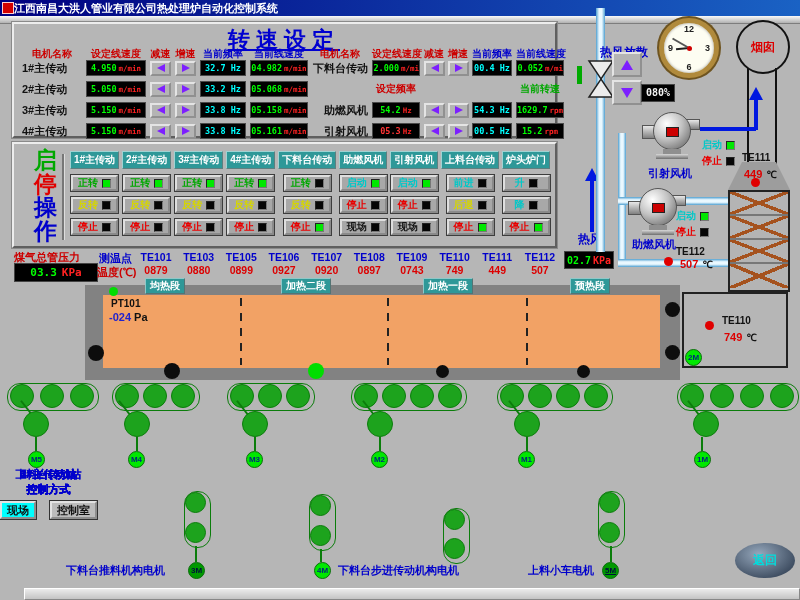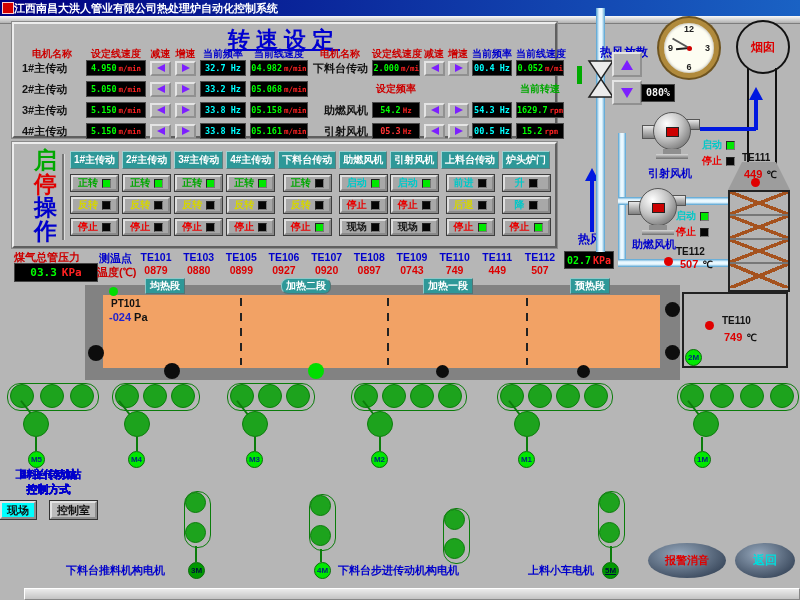--- a/index.html
+++ b/index.html
@@ -507,21 +507,21 @@
     <span class="bdv" style="font-size:10px;">02.7</span>
     <span class="bdu" style="font-size:10px;">KPa</span>
   </div>
 
   <div class="abs" id="shell">
     <div id="hearth"></div>
     <div class="fdash" style="left:155px;top:13px;bottom:15px;"></div>
     <div class="fdash" style="left:302px;top:13px;bottom:15px;"></div>
     <div class="fdash" style="left:441px;top:13px;bottom:15px;"></div>
     <div class="ftag" style="left:60px;">均热段</div>
-    <div class="ftag" style="left:196px;border-radius:7px;">加热二段</div>
+    <div class="ftag" style="left:196px;">加热二段</div>
     <div class="ftag" style="left:338px;">加热一段</div>
     <div class="ftag" style="left:485px;">预热段</div>
     <div class="abs" style="left:26px;top:13px;font:bold 10px 'Liberation Sans',sans-serif;color:#111;">PT101</div>
     <div class="abs" style="left:24px;top:26px;font:bold 11px 'Liberation Sans',sans-serif;">
       <span style="color:#2222cc;">-024</span>
       <span style="color:#111;">Pa</span>
     </div>
   </div>
 
   <div class="dotG" style="left:109px;top:287px;width:9px;height:9px;"></div>
@@ -758,21 +758,18 @@
       </div>
   </div>
 
   <div class="mtlbl" style="left:66px;top:563px;">下料台推料机构电机</div>
   <div class="mc dark" style="left:188px;top:562px;">3M</div>
   <div class="mc" style="left:314px;top:562px;">4M</div>
   <div class="mtlbl" style="left:338px;top:563px;text-align:right;">下料台步进传动机构电机</div>
   <div class="mtlbl" style="left:528px;top:563px;">上料小车电机</div>
   <div class="mc dark" style="left:602px;top:562px;text-decoration:underline;">5M</div>
 
-  <div class="oval" style="left:648px;top:543px;width:78px;height:35px;">
-    <span style="color:#e00000;font:bold 11px 'Liberation Sans',sans-serif;">报警消音</span>
-  </div>
   <div class="oval" style="left:735px;top:543px;width:60px;height:35px;">
     <span style="color:#00dddd;font:bold 12px 'Liberation Sans',sans-serif;">返回</span>
   </div>
 
   <div class="abs" id="bstrip"></div>
 </div>
 
 </body></html>

